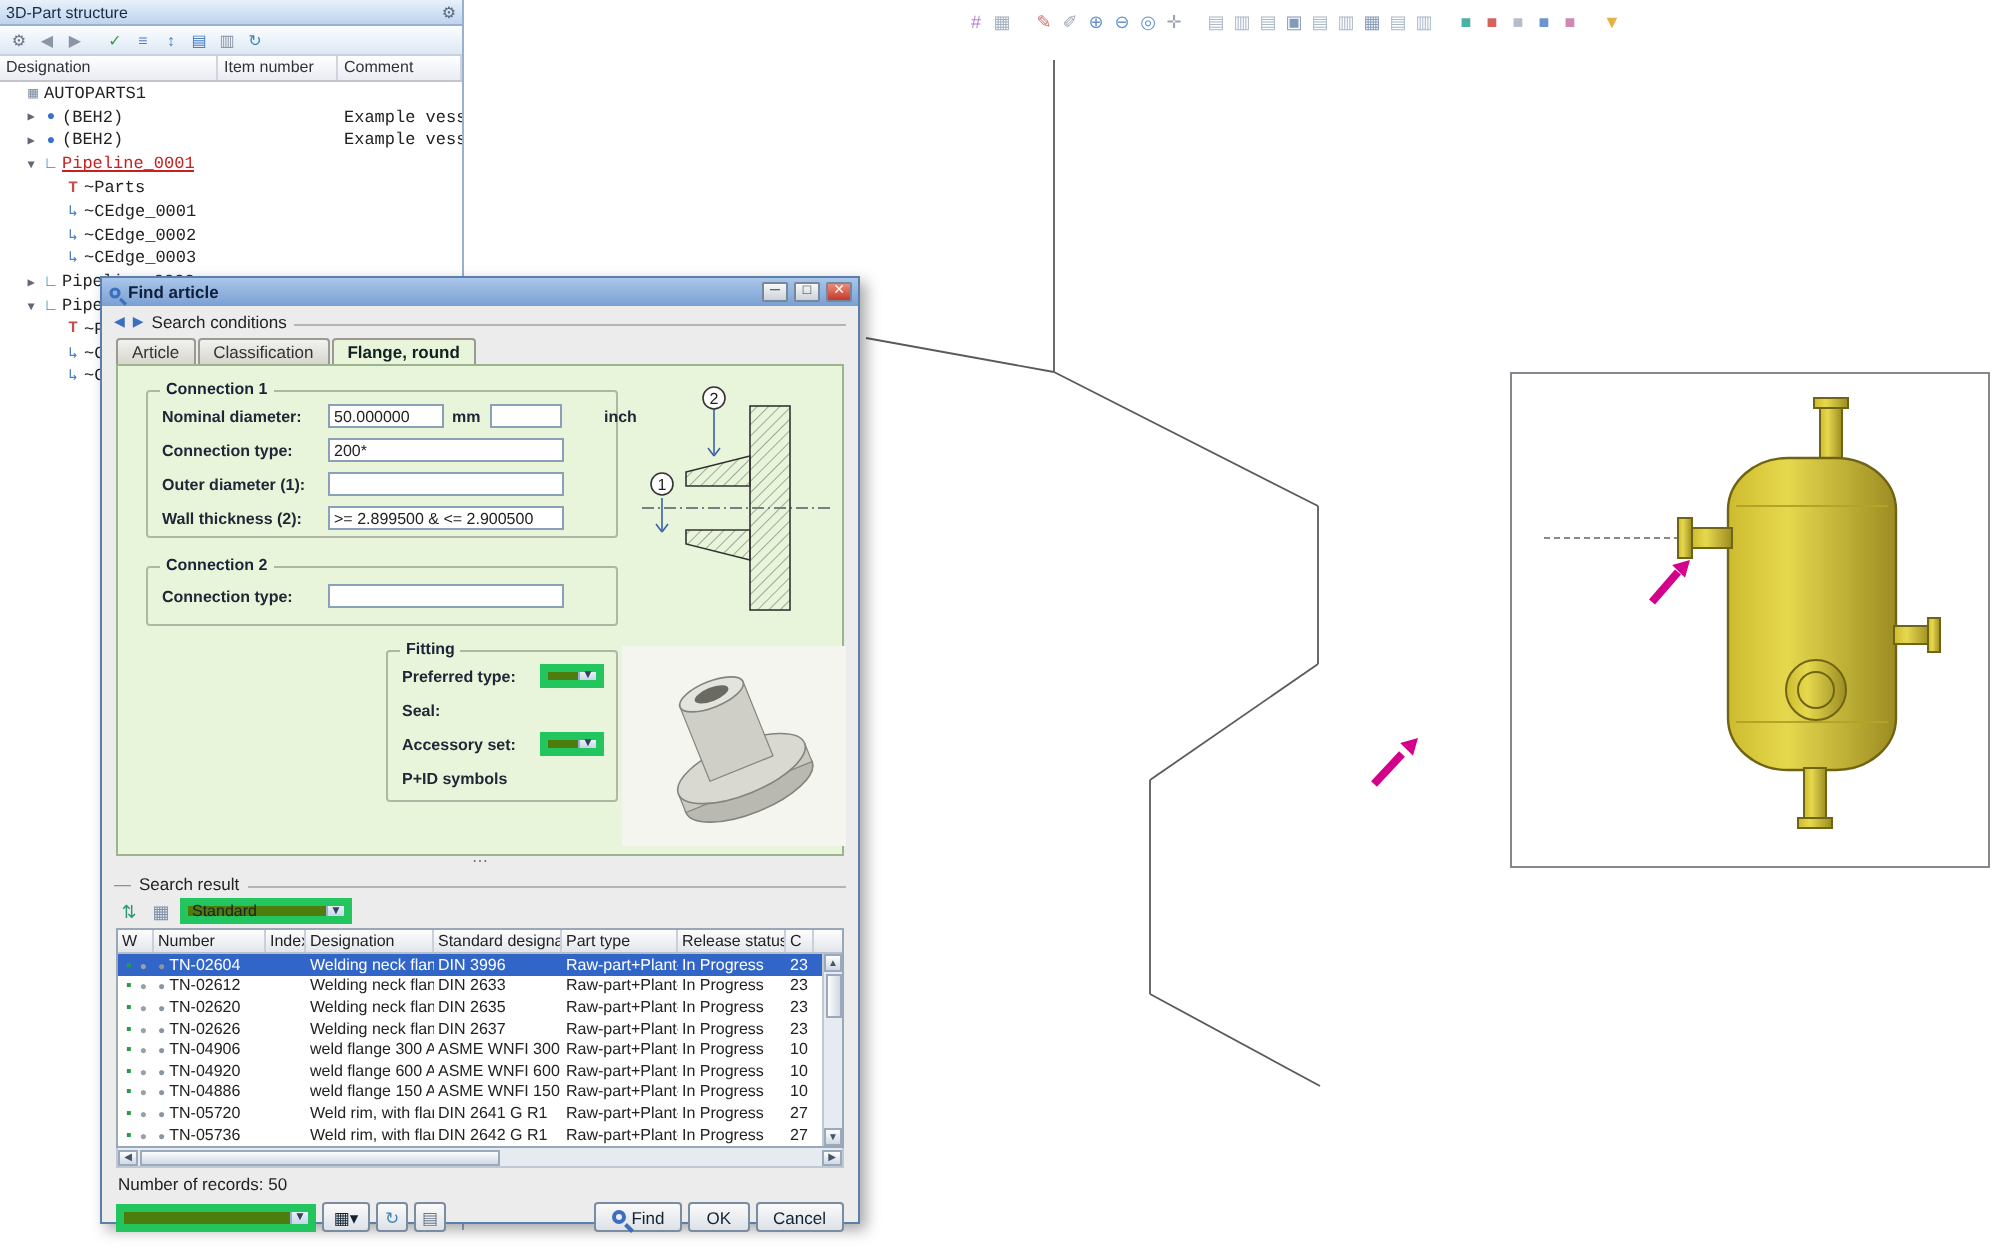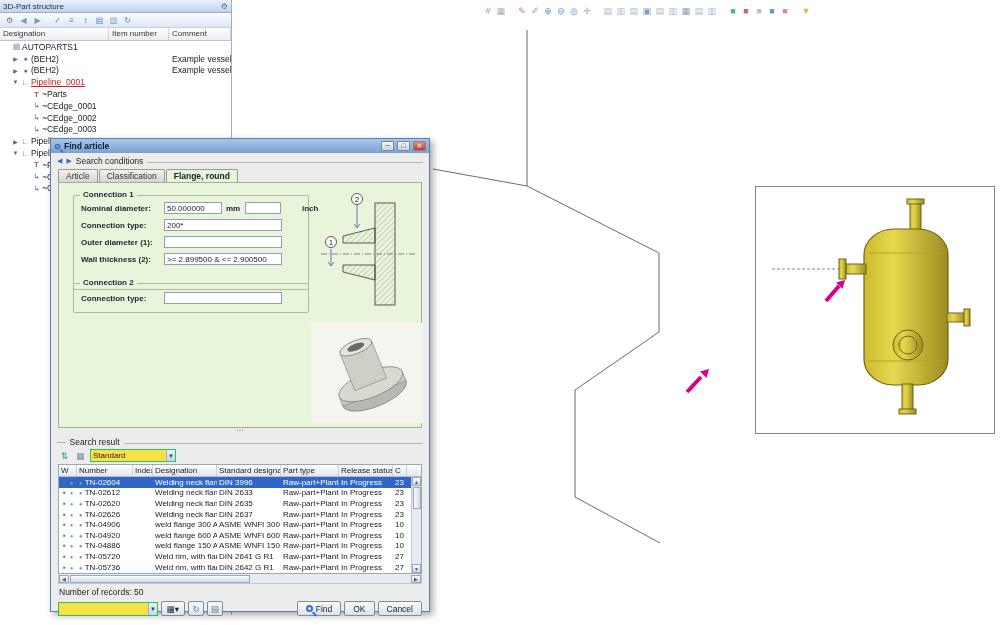--- a/index.html
+++ b/index.html
@@ -11,21 +11,21 @@
   .panel-title { height:13px; background:linear-gradient(#e8f1fb,#bdd4ee); border-bottom:1px solid #9ab0cc; display:flex; align-items:center; padding:0 3px; font-size:8px; color:#1a2a44; }
   .panel-title .sp { flex:1; }
   .panel-title .gear { font-size:8px; color:#5a6a80; cursor:pointer; }
   .panel-toolbar { height:15px; background:linear-gradient(#fbfdff,#dde8f4); border-bottom:1px solid #c6d2e2; display:flex; align-items:center; gap:1px; padding:0 3px; }
   .ptb-icon { width:13px; height:12px; font-size:8px; display:flex; align-items:center; justify-content:center; cursor:pointer; border-radius:2px; }
   .ptb-icon.sep { width:5px; }
   .col-hdr { height:13px; display:flex; border-bottom:1px solid #c4c4cc; background:linear-gradient(#ffffff,#e9ecf2); font-size:8px; color:#333; }
   .col-hdr span { border-right:1px solid #d0d4dc; padding:1px 3px; overflow:hidden; white-space:nowrap; }
   .col-des { width:109px; } .col-item { width:60px; } .col-cmt { flex:1; }
   .tree { flex:1; overflow:hidden; font-size:8.5px; }
-  .trow { height:11.8px; display:flex; align-items:center; position:relative; cursor:pointer; white-space:nowrap; }
+  .trow { height:11.8px; display:flex; align-items:center; position:relative; cursor:pointer; white-space:nowrap;font-family:Liberation Mono, monospace; }
   .trow .exp { width:9px; color:#667; font-size:6px; text-align:center; flex:none; }
   .ind0 { padding-left:2px; } .ind1 { padding-left:11px; } .ind2 { padding-left:22px; }
   .tic { width:11px; text-align:center; font-size:8px; flex:none; }
   .ic-root .tic::before { content:"▦"; color:#8a98ac; }
   .ic-vessel .tic::before { content:"●"; color:#3a74c8; font-size:7px; }
   .ic-pipe .tic::before { content:"∟"; color:#2e86b8; font-weight:bold; }
   .ic-part .tic::before { content:"T"; color:#c05050; font-weight:bold; }
   .ic-edge .tic::before { content:"↳"; color:#4a7fc8; }
   .tlabel { overflow:hidden; }
   .hl .tlabel { color:#c82020; text-decoration:underline; }
@@ -52,21 +52,21 @@
   .sect .rule { flex:1; height:1px; background:#b4b4b4; margin-top:2px; }
   .tabs { display:flex; padding:0 7px; margin-top:2px; flex:none; }
   .tab { font-size:8.5px; padding:1px 7px; background:linear-gradient(#f2f2ee,#d6d6ce); border:1px solid #9a9a92; border-bottom:none; border-radius:2px 2px 0 0; margin-right:1px; cursor:pointer; color:#333; }
   .tab.active { background:#e9f5da; color:#122; font-weight:bold; }
   .gpanel { margin:0 7px; height:246px; background:#e9f5da; border:1px solid #9ab48e; position:relative; flex:none; }
   .gbox { position:absolute; border:1px solid #aeb6a4; border-radius:2px; }
   .gtitle { position:absolute; top:-6px; left:6px; background:#e9f5da; padding:0 3px; font-size:8px; font-weight:bold; color:#1a2438; }
   .flabel { position:absolute; font-size:8px; font-weight:bold; color:#202838; white-space:nowrap;text-align:center; }
   .funit { position:absolute; font-size:8px; font-weight:bold; color:#202838; }
   .fld { position:absolute; background:#fff; border:1px solid #8aa0b8; height:12px; font-size:8px; padding:0 2px; display:flex; align-items:center; white-space:nowrap; overflow:hidden; cursor:text; }
-  .combo { position:absolute; background:#fde047; border:1px solid #22c55e; height:12px; display:flex; align-items:center; font-size:8px; padding-left:2px; cursor:pointer; }
+  .combo { position:absolute; background:#4d7c0f; border:4px solid #22c55e; height:12px; display:flex; align-items:center; font-size:8px; padding-left:2px; cursor:pointer; }
   .combo .arr { margin-left:auto; width:9px; height:100%; background:linear-gradient(#eaf1fa,#c6d6ea); border-left:1px solid #9ab0c8; font-size:6px; display:flex; align-items:center; justify-content:center; color:#345; }
   .img-frame { position:absolute; }
   .dots { text-align:center; color:#777; font-size:8px; line-height:6px; flex:none; cursor:row-resize; }
   .res-toolbar { display:flex; align-items:center; gap:3px; padding:1px 7px; flex:none; }
   .rtb-icon { width:13px; height:12px; display:flex; align-items:center; justify-content:center; font-size:9px; cursor:pointer; }
   .res-table { margin:1px 7px 0; border:1px solid #98a8b8; background:#fff; position:relative; flex:none; }
   .thead { display:flex; background:linear-gradient(#fdfdfd,#e2e6ec); border-bottom:1px solid #b8c0cc; font-size:8px; height:12px; }
   .thead span { border-right:1px solid #c8d0da; padding:1px 2px; overflow:hidden; white-space:nowrap; flex:none; }
   .cw{width:18px;} .cn{width:56px;} .ci{width:20px;} .cd{width:64px;} .cs{width:64px;} .cp{width:58px;} .cr{width:54px;} .cc{width:14px;}
   .tbody { height:96px; overflow:hidden; }
@@ -372,21 +372,21 @@
       <span class="tab">Article</span>
 
       <span class="tab">Classification</span>
 
       <span class="tab active">Flange, round</span>
 
   </div>
 
   <div class="gpanel">
 
-    <div class="gbox" style="left:14px; top:12px; width:236px; height:95px;">
+    <div class="gbox" style="left:14px; top:12px; width:236px; height:74px;">
       <span class="gtitle">Connection 1</span>
       <span class="flabel" style="left:7px; top:8px;">Nominal diameter:</span>
       <span class="fld" style="left:90px; top:6px; width:58px;">50.000000</span>
       <span class="funit" style="left:152px; top:8px;">mm</span>
       <span class="fld" style="left:171px; top:6px; width:36px;"></span>
       <span class="funit" style="left:210px; top:8px;padding-left:18px;">inch</span>
       <span class="flabel" style="left:7px; top:25px;">Connection type:</span>
       <span class="fld" style="left:90px; top:23px; width:118px;">200*</span>
       <span class="flabel" style="left:7px; top:42px;">Outer diameter (1):</span>
       <span class="fld" style="left:90px; top:40px; width:118px;"></span>
@@ -416,20 +416,33 @@
       <text x="14" y="53.8" font-size="8" text-anchor="middle" fill="#222">1</text>
     </svg>
 
     <div class="gbox" style="left:14px; top:100px; width:236px; height:30px;">
       <span class="gtitle">Connection 2</span>
       <span class="flabel" style="left:7px; top:10px;">Connection type:</span>
       <span class="fld" style="left:90px; top:8px; width:118px;"></span>
     </div>
 
 
+    <div class="gbox" style="left:134px; top:142px; width:116px; height:76px;">
+      <span class="gtitle">Fitting</span>
+      <span class="flabel" style="left:7px; top:8px;">Preferred type:</span>
+      <span class="combo" style="left:76px; top:6px; width:32px;">
+          <span class="arr">▼</span>
+        </span>
+      <span class="flabel" style="left:7px; top:25px;">Seal:</span>
+      <span class="flabel" style="left:7px; top:42px;">Accessory set:</span>
+      <span class="combo" style="left:76px; top:40px; width:32px;">
+          <span class="arr">▼</span>
+        </span>
+      <span class="flabel" style="left:7px; top:59px;">P+ID symbols</span>
+    </div>
 
     <svg class="img-frame" style="left:252px; top:140px;" width="112" height="100" viewBox="0 0 112 100">
       <rect x="0" y="0" width="112" height="100" fill="#f4f5ef"></rect>
       <g transform="rotate(-22 56 52)">
         <ellipse cx="56" cy="72" rx="34" ry="13" fill="#b9b9b2" stroke="#84847e" stroke-width="0.8"></ellipse>
         <rect x="22" y="62" width="68" height="10" fill="#c9c9c2" stroke="#84847e" stroke-width="0.6"></rect>
         <ellipse cx="56" cy="62" rx="34" ry="13" fill="#d9d9d2" stroke="#84847e" stroke-width="0.8"></ellipse>
         <rect x="39" y="22" width="34" height="40" fill="#cfcfc8" stroke="#84847e" stroke-width="0.6"></rect>
         <ellipse cx="56" cy="22" rx="17" ry="6.5" fill="#e4e4de" stroke="#84847e" stroke-width="0.8"></ellipse>
         <ellipse cx="56" cy="22" rx="9" ry="3.4" fill="#6a6a62"></ellipse>

